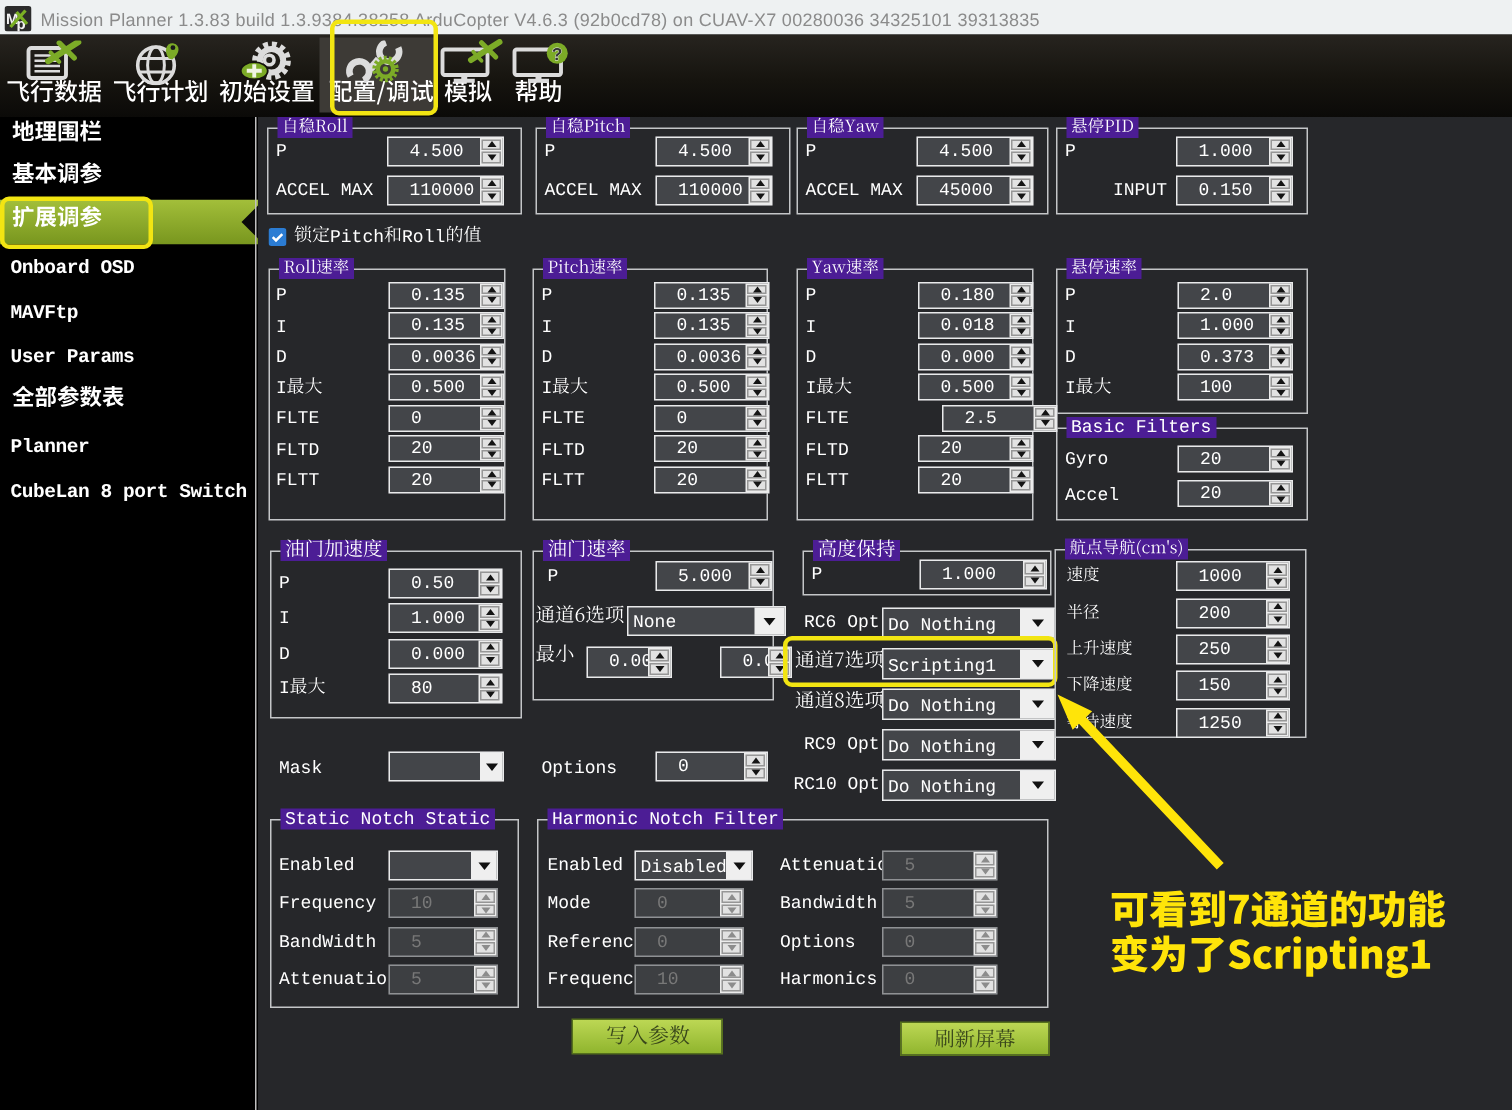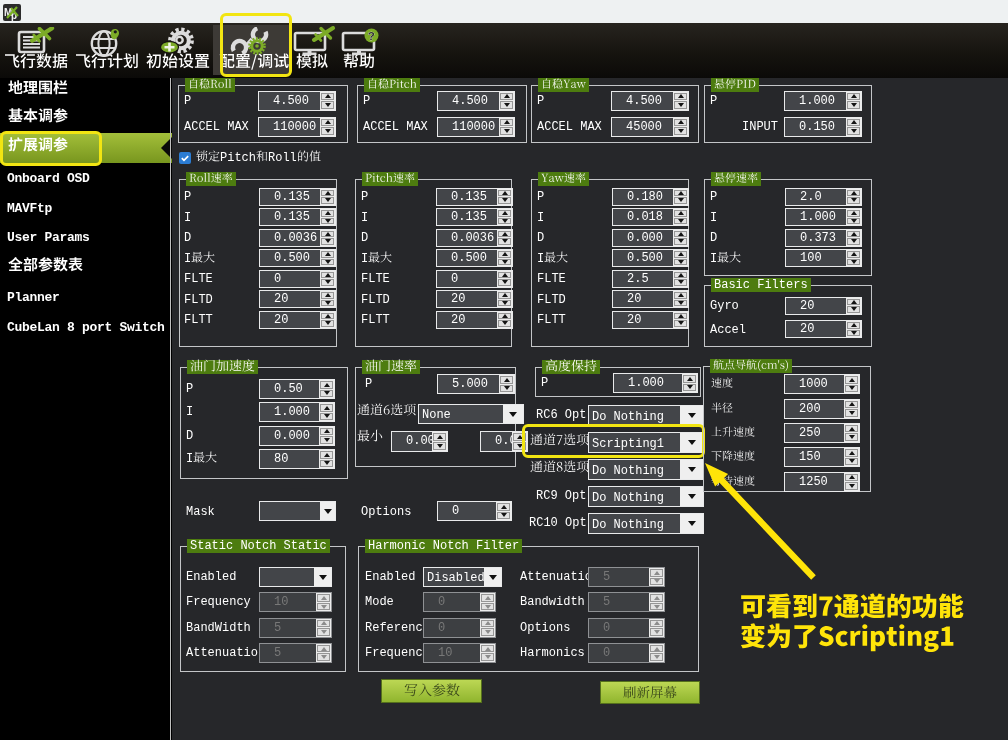--- a/index.html
+++ b/index.html
@@ -1,20 +1,20 @@
 <!DOCTYPE html>
 <html><head><meta charset="utf-8"><style>
 *{margin:0;padding:0;box-sizing:border-box}
 html,body{width:1008px;height:740px;overflow:hidden;background:#26272a}
 #pg{position:absolute;top:0;left:0;width:1008px;height:740px;font-family:"Liberation Mono",monospace}
 .ab{position:absolute}
 svg.cj{overflow:visible;display:inline-block}
 .lab{font:12px "Liberation Mono",monospace;color:#fff;white-space:nowrap}
 .gb{position:absolute;border:1px solid #c4c6c8}
-.gt{position:absolute;top:-8px;left:6px;background:#4d7c0f;padding:0 3px;font:12px "Liberation Mono",monospace;color:#fff;white-space:nowrap;line-height:14px}
+.gt{position:absolute;top:-8px;left:6px;background:#4c1d95;padding:0 3px;font:12px "Liberation Mono",monospace;color:#fff;white-space:nowrap;line-height:14px}
 .num{position:absolute;border:1px solid #e9eaeb;background:#434549;display:flex}
 .num .v{flex:1;color:#fff;font:12px "Liberation Mono",monospace;padding-left:14px;overflow:hidden;white-space:nowrap}
 .num .sp{width:15px;background:#ececec;display:flex;flex-direction:column;padding:1px;gap:1px}
 .num .b{flex:1;background:#e2e2e2;border:1px solid #969696;display:flex;align-items:center;justify-content:center}
 .tu{width:0;height:0;border-left:3px solid transparent;border-right:3px solid transparent;border-bottom:4px solid #141414}
 .td{width:0;height:0;border-left:3px solid transparent;border-right:3px solid transparent;border-top:4px solid #141414}
 .dis{border-color:#8f9194;background:#3d3f42}
 .dis .v{color:#787878}
 .dis .tu{border-bottom-color:#8c8c8c}
 .dis .td{border-top-color:#8c8c8c}
@@ -148,20 +148,21 @@
 <path id="gk31" fill="currentColor" d="M78 0H548V144H414V745H283C231 712 179 692 99 677V567H236V144H78Z"></path>
 </defs>
     </svg>
 <div class="ab" style="left:0;top:0;width:1008px;height:23px;background:#eef1f2"></div>
 <svg class="ab" style="left:3px;top:4px" width="18" height="17" viewBox="0 0 18 17">
 <rect x="0" y="0" width="18" height="17" rx="2" fill="#2b2b2b"></rect>
 <text x="1" y="12" font-family="Liberation Sans" font-weight="bold" font-size="10" fill="#f2f2f2">M</text>
 <text x="8" y="15" font-family="Liberation Sans" font-weight="bold" font-size="10" fill="#f2f2f2">p</text>
 <path d="M4 14 L14 3 M8 4 L15 12" stroke="#7ab024" stroke-width="2.2" fill="none"></path>
 </svg>
+<div class="ab" style="left:27px;top:6px;font:12px 'Liberation Sans',sans-serif;color:#8b8b8b;letter-spacing:0.2px">Mission Planner 1.3.83 build 1.3.9384.38258 ArduCopter V4.6.3 (92b0cd78) on CUAV-X7 00280036 34325101 39313835</div>
 <div class="ab" style="left:0;top:23px;width:1008px;height:55px;background:linear-gradient(#27241f,#16140f 55%,#0b0a08)"></div>
 <div class="ab" style="left:213px;top:25px;width:78px;height:50px;background:#3d3a36"></div>
 <div class="ab" style="left:4.0px;top:54px;color:#fff"><svg class="cj" style="width:64.0px;height:16px;vertical-align:-3.2px;" viewBox="0 0 64.0 16">
         <g transform="translate(0,12.8) scale(0.0160,-0.0160)">
           <use href="#gs98de" x="0"></use>
           <use href="#gs884c" x="1000"></use>
           <use href="#gs6570" x="2000"></use>
           <use href="#gs636e" x="3000"></use>
         </g>
       </svg></div>
@@ -736,21 +737,21 @@
       <div class="sp">
         <div class="b">
           <div class="tu"></div>
         </div>
         <div class="b">
           <div class="td"></div>
         </div>
       </div>
     </div>
 <div class="ab lab" style="left:537px;top:272.0px">FLTE</div>
-<div class="num" style="left:612px;top:269.5px;width:77px;height:18px">
+<div class="num" style="left:628px;top:269.5px;width:77px;height:18px">
       <div class="v" style="line-height:16px">2.5</div>
       <div class="sp">
         <div class="b">
           <div class="tu"></div>
         </div>
         <div class="b">
           <div class="td"></div>
         </div>
       </div>
     </div>

